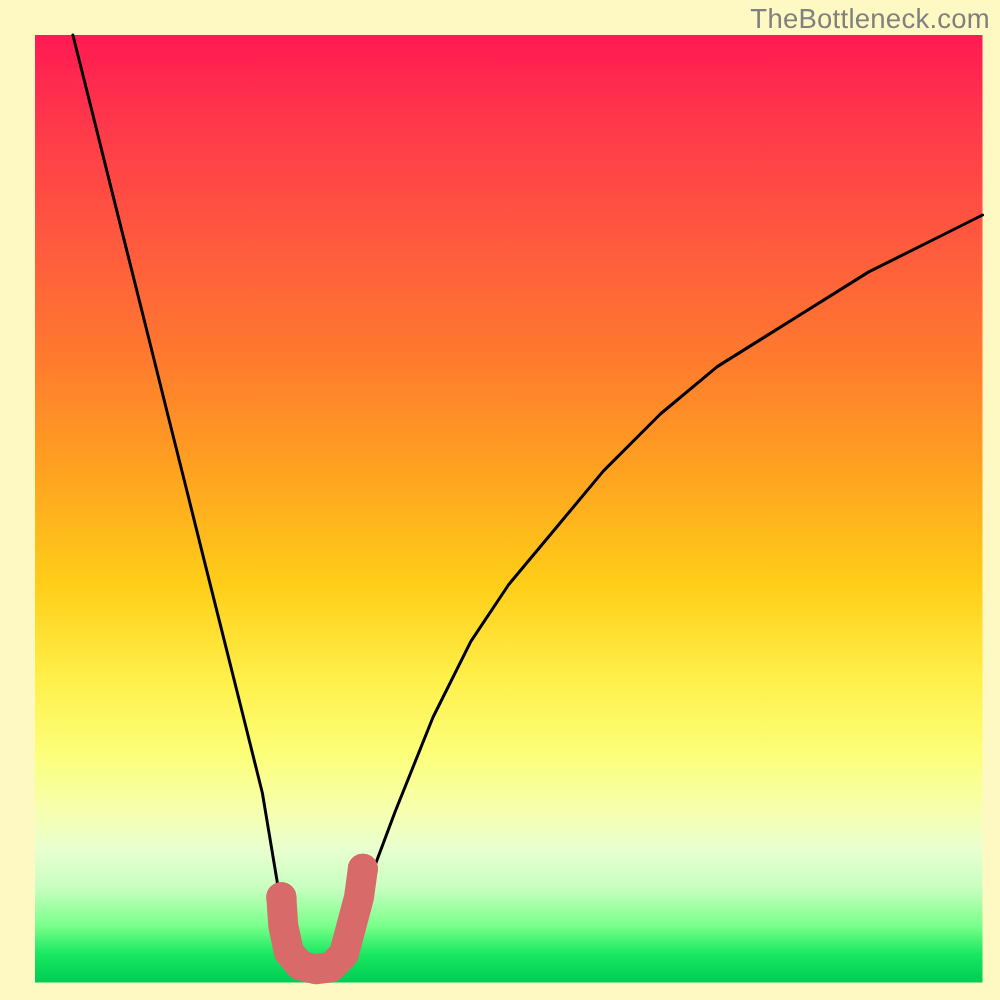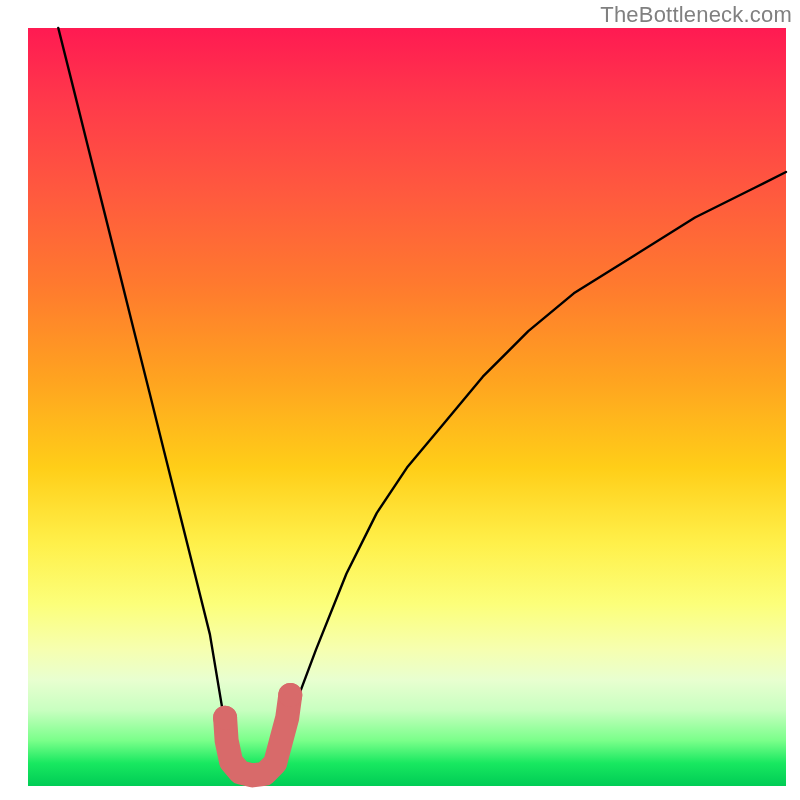--- a/index.html
+++ b/index.html
@@ -10,21 +10,21 @@
     background: #000;
     overflow: hidden;
     font-family: Arial, Helvetica, sans-serif;
   }
   .frame {
     position: absolute;
     left: 0;
     top: 0;
     width: 800px;
     height: 800px;
-    background: #ffffff;
+    background: #fef9c3;
   }
   .plot {
     position: absolute;
     left: 28px;
     top: 28px;
     width: 758px;
     height: 758px;
     
     background: linear-gradient(to bottom,
       #ff1a52 0%,

